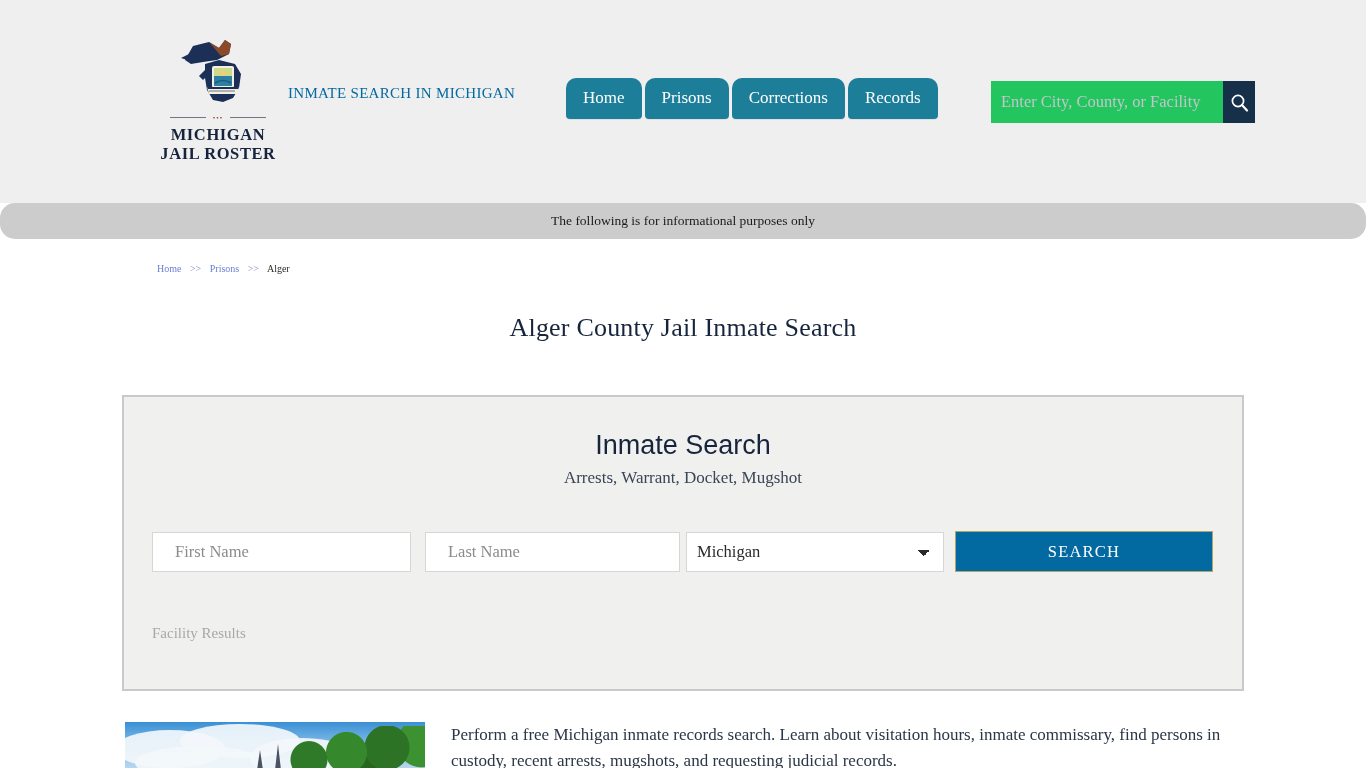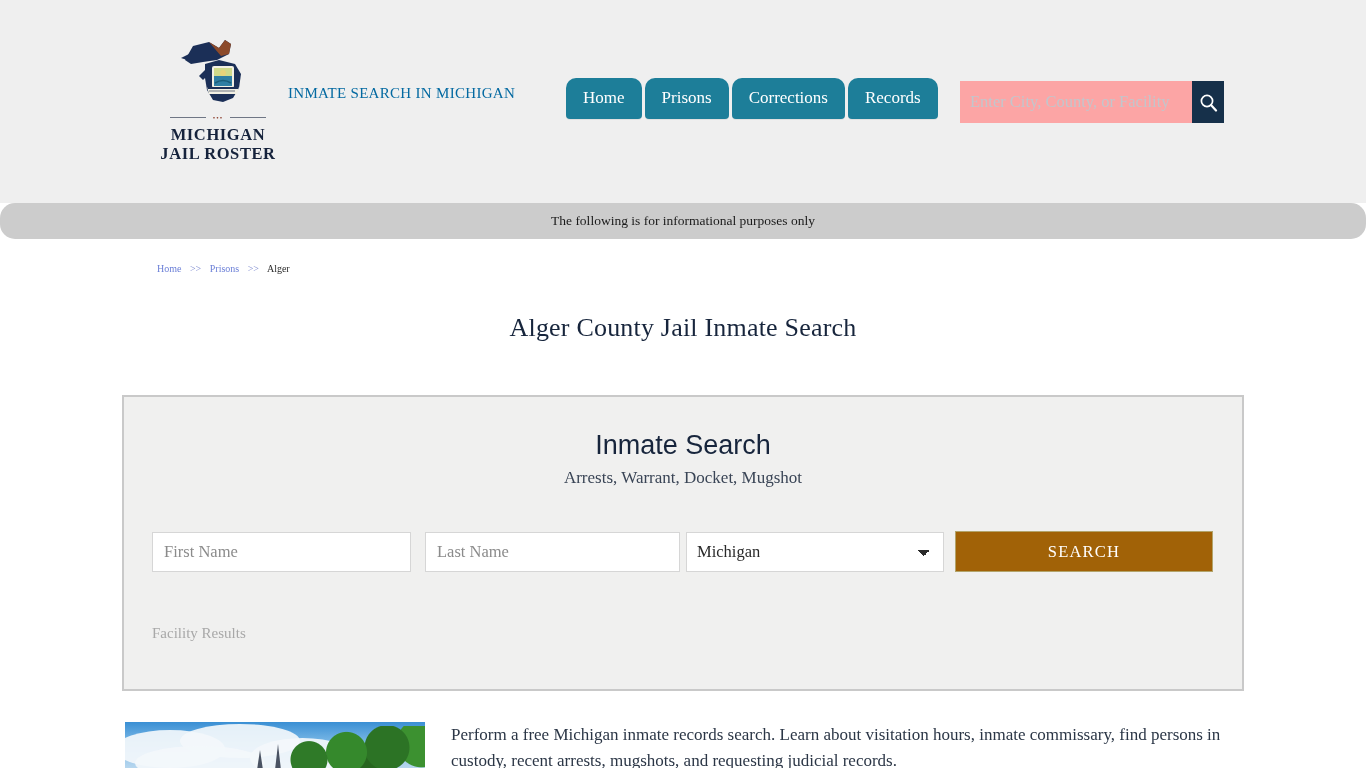--- a/index.html
+++ b/index.html
@@ -118,25 +118,26 @@
     left: 960px;
     top: 81px;
     display: flex;
     height: 42px;
   }
   .header-search input {
     width: 232px;
     height: 42px;
     border: none;
     outline: none;
-    background: #fca5a5;
+    background: #22c55e;
     font-family: "Liberation Serif", "DejaVu Serif", serif;
     font-size: 16.5px;
     color: #4a4a4a;
     padding: 0 10px;
+    margin-left: 31px;
   }
   .header-search input::placeholder {
     color: #c2c6cc;
   }
   .header-search-btn {
     width: 32px;
     height: 42px;
     background: #16304a;
     border: none;
     display: flex;
@@ -227,21 +228,21 @@
     margin: 43px 0 0 0;
     padding: 0 28px 0 28px;
   }
   .field {
     height: 40px;
     background: #ffffff;
     border: 1px solid #d6d6d6;
     font-family: "Liberation Serif", "DejaVu Serif", serif;
     font-size: 16.5px;
     color: #3a3a3a;
-    padding: 0 11px;
+    padding: 0 22px;
     outline: none;
   }
   .field::placeholder { color: #8b8b8b; }
   .field-first { width: 259px; margin-right: 14px; }
   .field-last  { width: 255px; margin-right: 6px; }
 
   .field-select {
     width: 258px;
     height: 40px;
     background: #ffffff;
@@ -260,21 +261,21 @@
     background-position:
       calc(100% - 19px) 17px,
       calc(100% - 13px) 17px;
     background-size: 6px 6px, 6px 6px;
     background-repeat: no-repeat;
   }
 
   .search-submit {
     width: 258px;
     height: 41px;
-    background: #a16207;
+    background: #0369a1;
     border: 1px solid #b3a46a;
     color: #ffffff;
     font-family: "Liberation Serif", "DejaVu Serif", serif;
     font-size: 16.5px;
     letter-spacing: 1.2px;
     cursor: pointer;
   }
 
   .sponsored {
     margin: 53px 0 0 28px;

